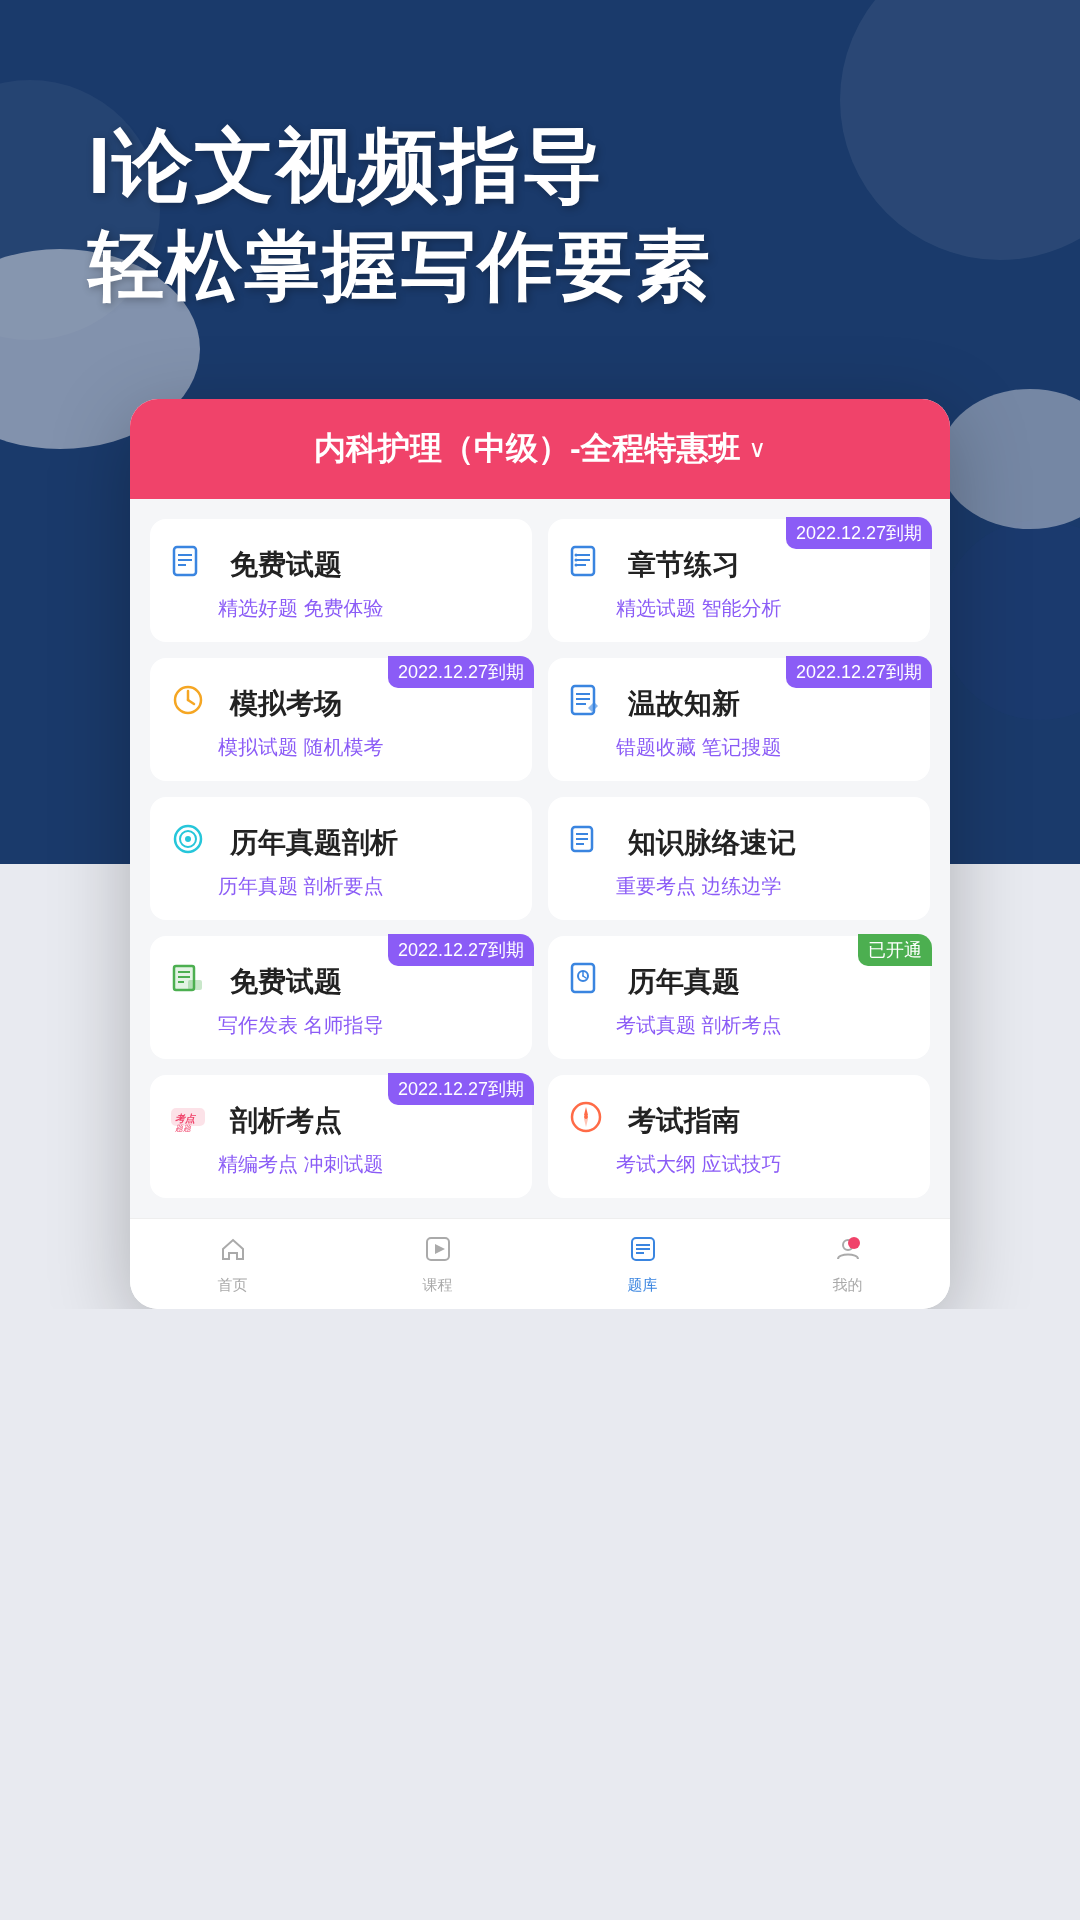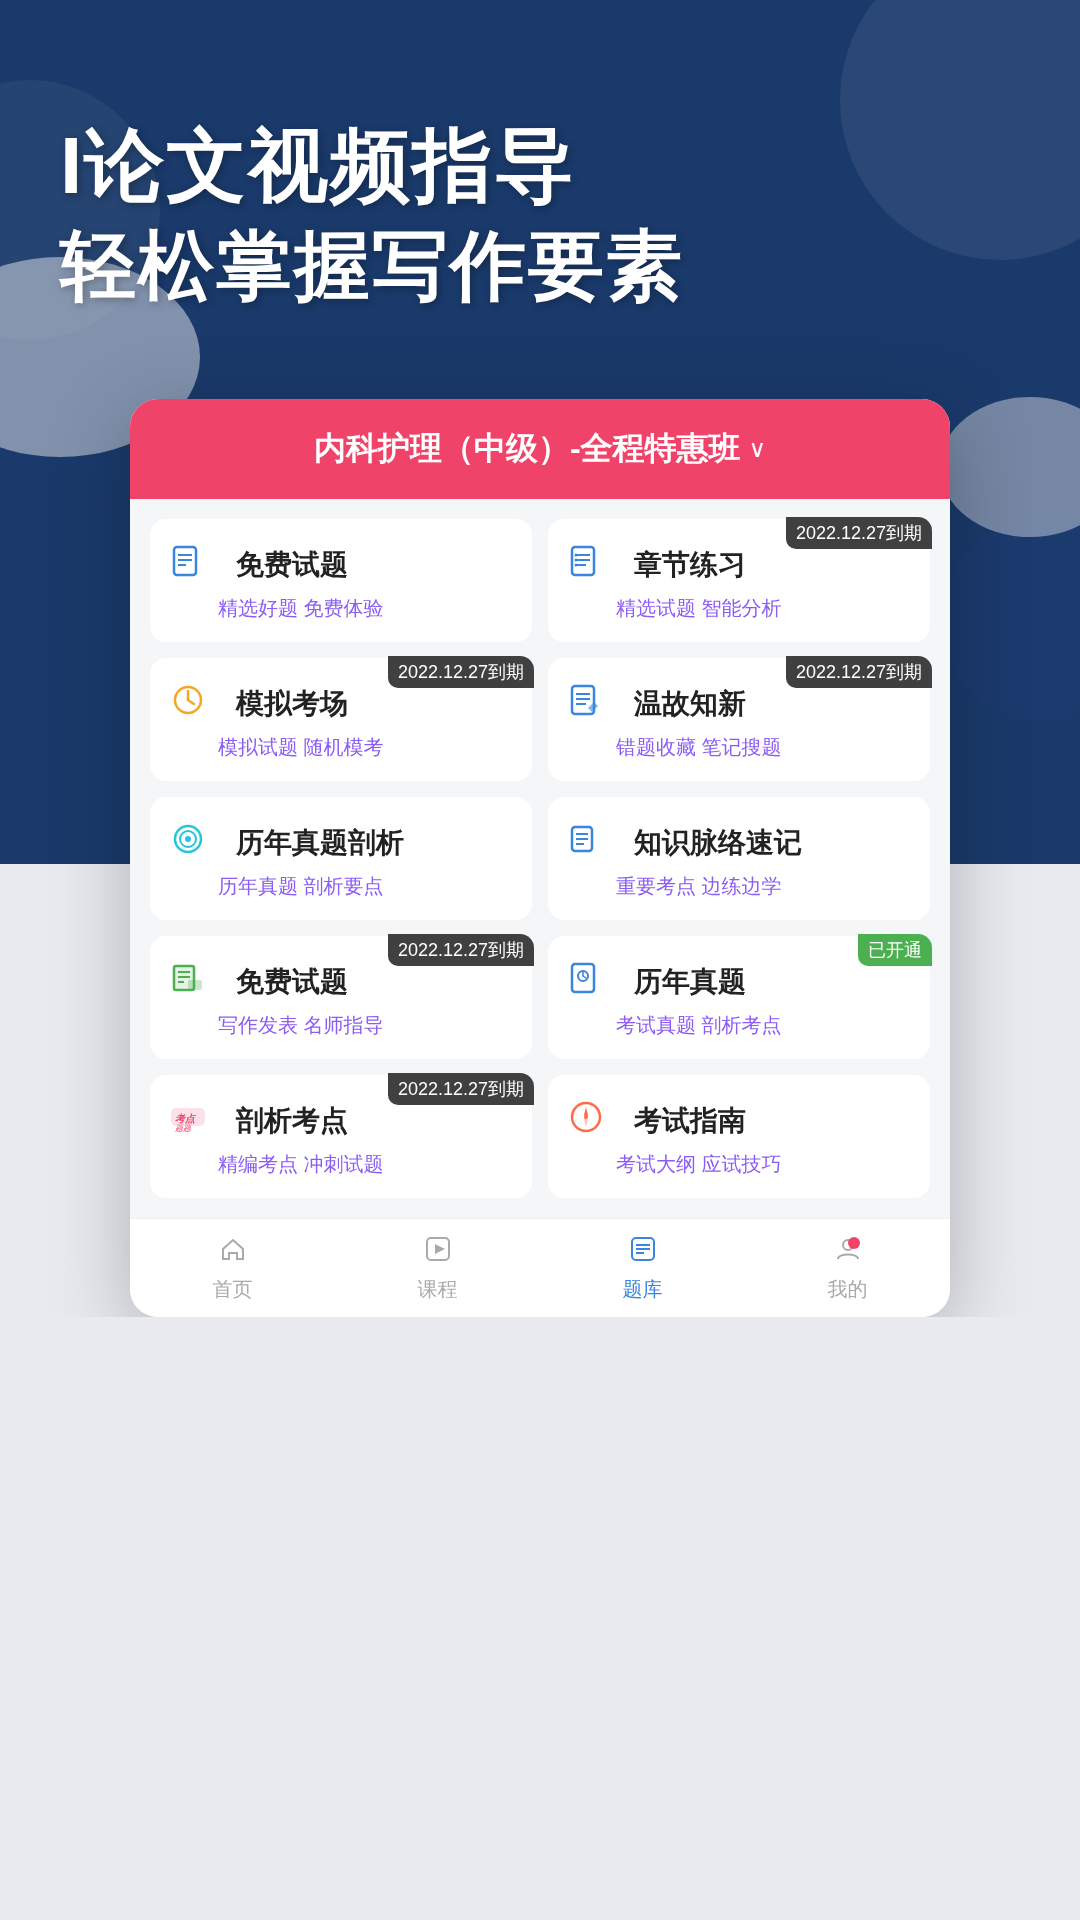--- a/index.html
+++ b/index.html
@@ -59,20 +59,21 @@
       background: #d0d4de;
       border-radius: 50%;
       opacity: 0.5;
     }
 
     
     .header-section {
       position: relative;
       padding: 120px 60px 60px 60px;
       z-index: 2;
+      margin-left: 28px;
     }
     .header-title-1 {
       font-size: 80px;
       font-weight: 900;
       color: #ffffff;
       line-height: 1.15;
       text-shadow: 2px 2px 8px rgba(0,0,0,0.3);
       letter-spacing: 2px;
     }
     .header-title-2 {
@@ -134,41 +135,41 @@
       border-radius: 16px;
       padding: 24px 20px 20px 20px;
       position: relative;
       min-height: 120px;
     }
 
     .card-badge {
       position: absolute;
       top: -2px;
       right: -2px;
-      background: #404040;
+      background: #8b5cf6;
       color: #ffffff;
       font-size: 18px;
       padding: 4px 10px;
       border-radius: 0 14px 0 10px;
       font-weight: 500;
     }
     .card-badge-green {
       background: #4caf50;
     }
 
     .card-content {
       display: flex;
       flex-direction: column;
       gap: 8px;
     }
 
     .card-icon-title {
       display: flex;
       align-items: center;
-      gap: 30px;
+      gap: 24px;
     }
 
     .card-icon {
       font-size: 34px;
       flex-shrink: 0;
       font-style: italic;
     }
     .card-icon-blue { color: #3a85e0; }
     .card-icon-orange { color: #f5a623; }
     .card-icon-cyan { color: #26c6da; }
@@ -204,21 +205,21 @@
       cursor: pointer;
     }
     .nav-icon {
       font-size: 30px;
       color: #aaaaaa;
     }
     .nav-icon-active {
       color: #3a85e0;
     }
     .nav-label {
-      font-size: 20px;
+      font-size: 15px;
       color: #aaaaaa;
     }
     .nav-label-active {
       color: #3a85e0;
     }
 
     .nav-badge {
       position: relative;
     }
 

